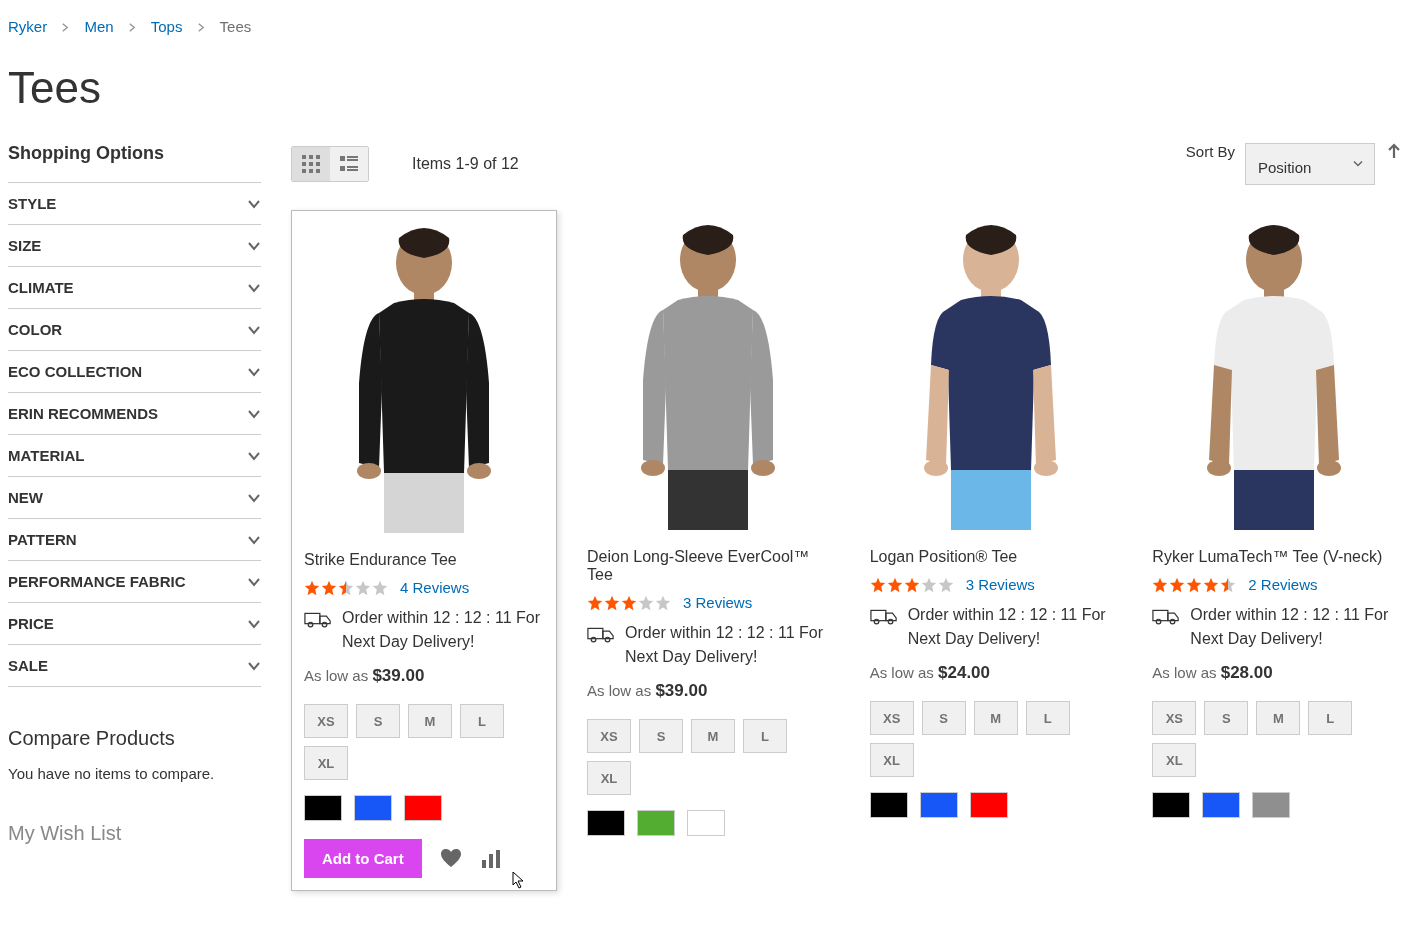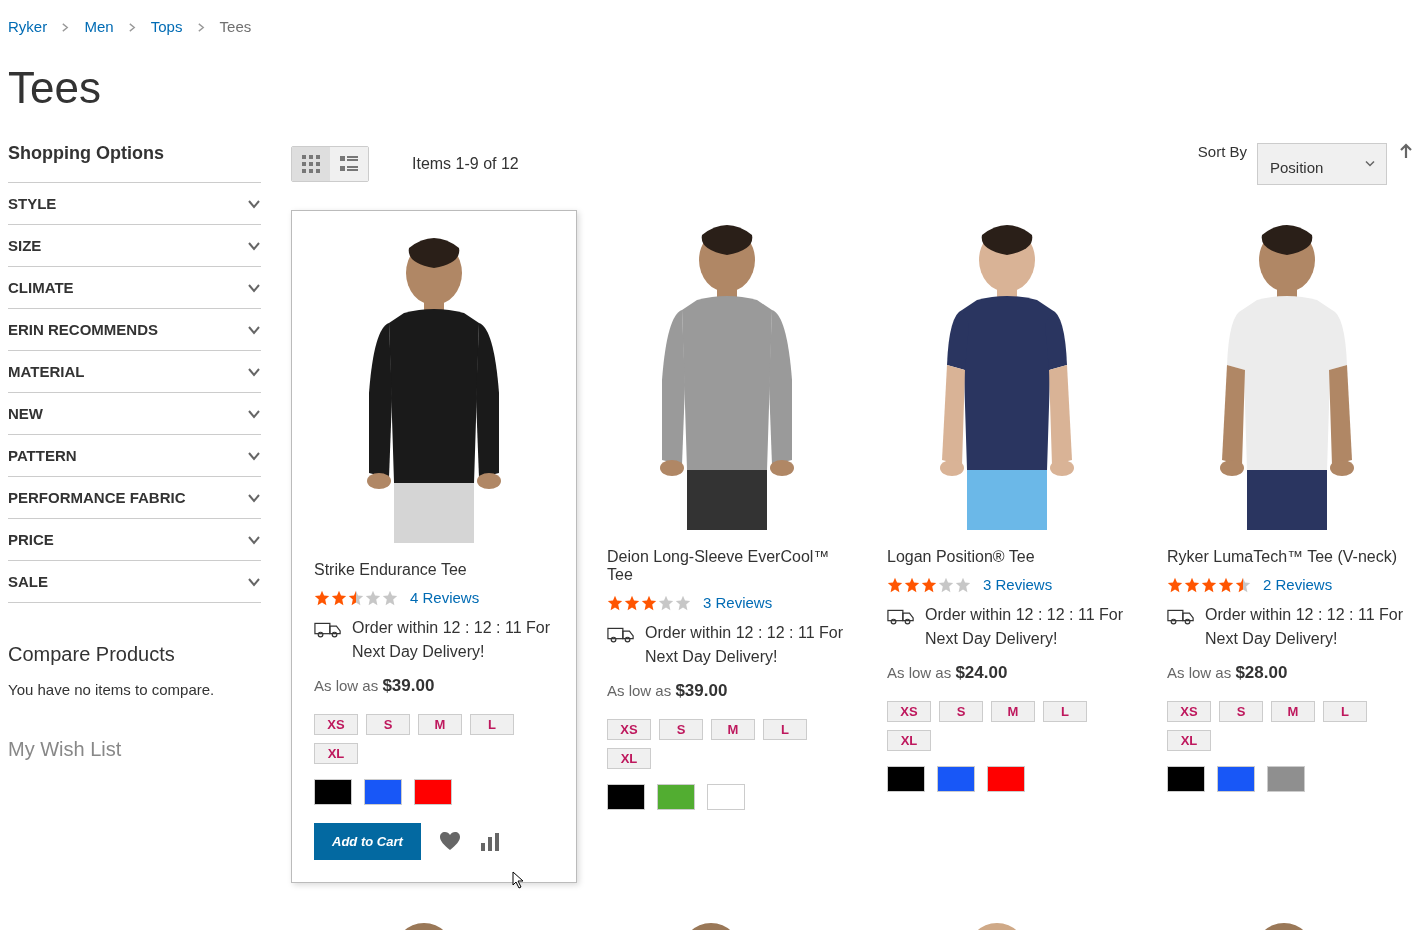--- a/index.html
+++ b/index.html
@@ -35,45 +35,45 @@
 .item-count { margin-left: 20px; font-size: 16px; color: #333; }
 .sorter { margin-left: auto; display: flex; align-items: flex-start; gap: 10px; }
 .sorter-label { font-size: 15px; color: #333; }
 .sorter-select { position: relative; border: 1px solid #ccc; background: #f0f0f0; padding: 15px 36px 8px 12px; font-size: 15px; min-width: 130px; }
 .sorter-select .sel-chev { position: absolute; right: 10px; top: 50%; transform: translateY(-50%); }
 .sort-dir { width: 20px; height: 20px; cursor: pointer; }
 .sort-dir svg { width: 18px; height: 18px; fill: #666; }
 
 .products { display: grid; grid-template-columns: repeat(4, 1fr); gap: 20px; }
 .product { padding: 10px; position: relative; }
-.product.hovered { border: 1px solid #bbb; box-shadow: 2px 2px 6px rgba(0,0,0,0.15); padding: 22px; }
+.product.hovered { border: 1px solid #bbb; box-shadow: 2px 2px 6px rgba(0,0,0,0.15); padding: 12px; }
 .product-img { width: 100%; height: 310px; display: flex; align-items: flex-end; justify-content: center; overflow: hidden; }
 .product-name { font-size: 16px; color: #333; margin-top: 18px; margin-bottom: 10px; }
 .rating-row { display: flex; align-items: center; gap: 12px; margin-bottom: 10px; }
 .stars { display: flex; gap: 1px; }
 .star { width: 16px; height: 16px; }
 .star svg { width: 16px; height: 16px; }
 .reviews-link { color: #006bb4; font-size: 15px; text-decoration: none; }
 .delivery-row { display: flex; align-items: flex-start; gap: 10px; font-size: 16px; color: #333; margin-bottom: 12px; line-height: 1.5; }
 .truck-icon { width: 28px; height: 20px; flex-shrink: 0; margin-top: 3px; }
 .truck-icon svg { width: 28px; height: 20px; fill: none; stroke: #333; stroke-width: 1.3; }
 .price-row { font-size: 15px; color: #666; margin-bottom: 18px; }
 .price-row .price { font-size: 17px; font-weight: 700; color: #333; }
 .sizes { display: flex; flex-wrap: wrap; gap: 8px; margin-bottom: 15px; }
-.size { border: 1px solid #ccc; background: #f0f0f0; color: #be185d; font-weight: 700; font-size: 13px; width: 44px; height: 21px; display: flex; align-items: center; justify-content: center; cursor: pointer; }
+.size { border: 1px solid #ccc; background: #f0f0f0; color: #737373; font-weight: 700; font-size: 13px; width: 44px; height: 34px; display: flex; align-items: center; justify-content: center; cursor: pointer; }
 .colors { display: flex; gap: 12px; margin-bottom: 18px; }
 .swatch { width: 38px; height: 26px; cursor: pointer; border: 1px solid #ccc; }
 .swatch.black { background: #000; }
 .swatch.blue { background: #1857f7; }
 .swatch.red { background: #ff0000; }
 .swatch.green { background: #52ad31; }
 .swatch.white { background: #fff; }
 .swatch.gray { background: #8f8f8f; }
 .actions { display: flex; align-items: center; gap: 18px; }
-.add-cart { background: #0369a1; color: #fff; border: none; padding: 11px 18px; font-size: 13px; font-weight: 600; cursor: pointer; font-style: italic; }
+.add-cart { background: #d946ef; color: #fff; border: none; padding: 11px 18px; font-size: 15px; font-weight: 600; cursor: pointer; }
 .wish-icon, .compare-icon { width: 22px; height: 22px; cursor: pointer; }
 .wish-icon svg, .compare-icon svg { width: 22px; height: 22px; fill: #666; }
 
 .row2 { display: grid; grid-template-columns: repeat(4, 1fr); gap: 20px; margin-top: 10px; }
 .row2 .mini { height: 60px; overflow: hidden; display: flex; justify-content: center; }
 
 .cursor { position: absolute; width: 14px; height: 18px; pointer-events: none; }
 </style>
 </head>
 <body>
@@ -126,20 +126,36 @@
           </div>
           <div class="filter-item">
             <span>CLIMATE</span>
     <span class="chevron">
       <svg viewBox="0 0 14 14">
                 <path d="M2 4 L7 10 L12 4"></path>
               </svg>
     </span>
           </div>
           <div class="filter-item">
+            <span>COLOR</span>
+    <span class="chevron">
+      <svg viewBox="0 0 14 14">
+                <path d="M2 4 L7 10 L12 4"></path>
+              </svg>
+    </span>
+          </div>
+          <div class="filter-item">
+            <span>ECO COLLECTION</span>
+    <span class="chevron">
+      <svg viewBox="0 0 14 14">
+                <path d="M2 4 L7 10 L12 4"></path>
+              </svg>
+    </span>
+          </div>
+          <div class="filter-item">
             <span>ERIN RECOMMENDS</span>
     <span class="chevron">
       <svg viewBox="0 0 14 14">
                 <path d="M2 4 L7 10 L12 4"></path>
               </svg>
     </span>
           </div>
           <div class="filter-item">
             <span>MATERIAL</span>
     <span class="chevron">

